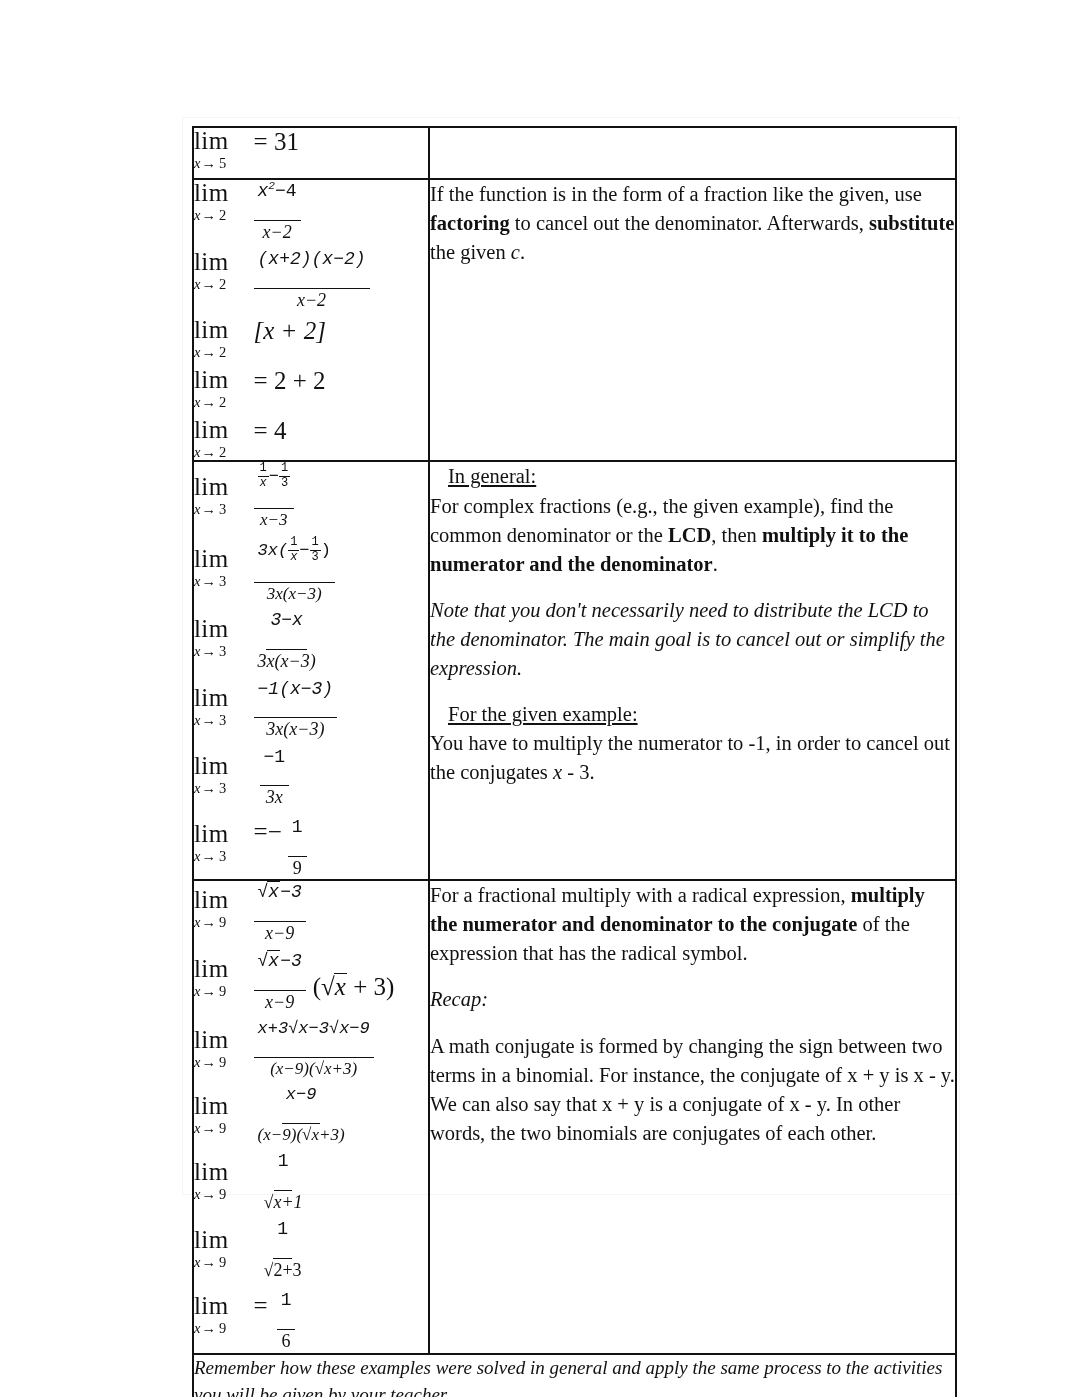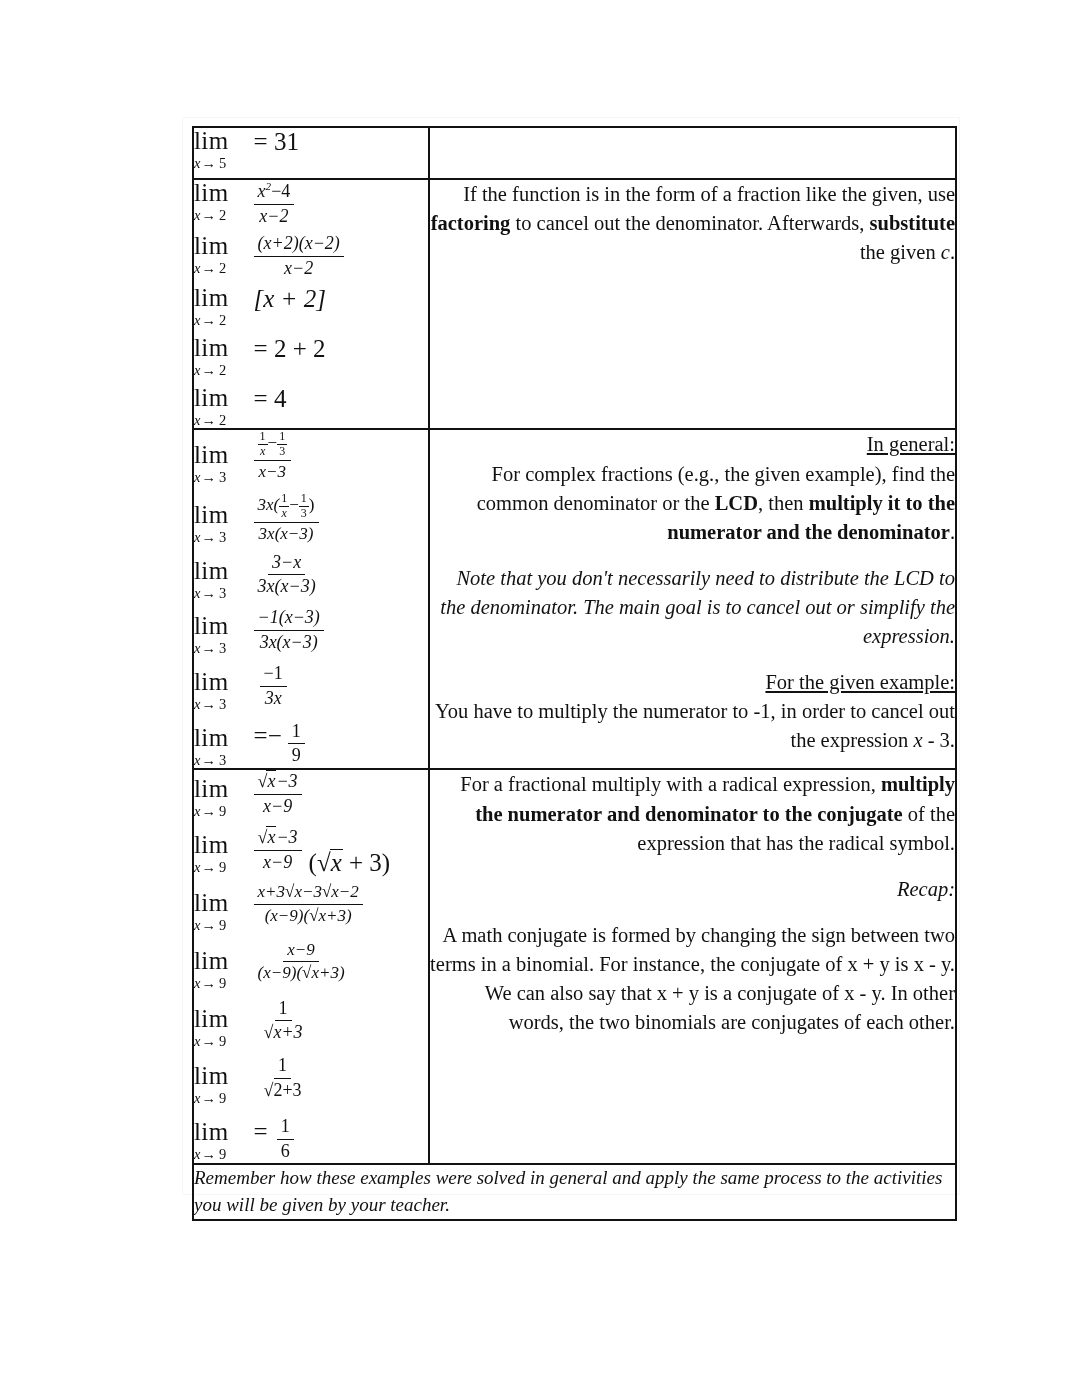--- a/index.html
+++ b/index.html
@@ -99,24 +99,25 @@
 
   
   .frac {
     display: inline-flex;
     flex-direction: column;
     align-items: center;
     vertical-align: middle;
     padding-top: 0px;
   }
   .frac > .num {
-    padding: 0 4px 1px 4px;
+    padding: 0 4px 17px 4px;
     border-bottom: 1.5px solid #111;
     white-space: nowrap;
     text-align: right;
+    font-family: Liberation Mono, monospace;
   }
   .frac > .den {
     padding: 1px 4px 0 4px;
     white-space: nowrap;
     text-align: center;
   }
   .f18 { font-size: 18px; line-height: 1.2; }
   .f17 { font-size: 17px; line-height: 1.2; }
   .it { font-style: italic; }
   sup.exp { font-size: 0.62em; vertical-align: super; font-style: italic; }
@@ -139,21 +140,21 @@
   .rad > .bar {
     border-top: 1.2px solid #111;
     padding: 0 1px;
     display: inline-block;
     margin-left: -1px;
   }
 
   .eqmark { font-size: 25px; padding: 0 6px 0 0; line-height: 1.05; }
 
   
-  .textcell p { margin: 0 0 0 0; text-align: right; }
+  .textcell p { margin: 0 0 0 0; }
   .textcell p + p { margin-top: 17px; }
   .textcell b { font-weight: bold; }
   .textcell i { font-style: italic; }
   .u { text-decoration: underline; }
   .blockhead { display: block; padding-left: 18px; }
 
   .footercell {
     padding: 13px 16px 15px 16px;
     font-style: italic;
     font-size: 19px;
@@ -349,21 +350,21 @@
             </span>
           </div>
 
         </td>
         <td class="textcell">
           <p>
             <span class="u blockhead">In general:</span><span>For complex fractions (e.g., the given example), find the common denominator or the </span><b>LCD</b><span>, then </span><b>multiply it to the numerator and the denominator</b><span>.</span>
           </p>
           <p><i>Note that you don't necessarily need to distribute the LCD to the denominator. The main goal is to cancel out or simplify the expression.</i></p>
           <p>
-            <span class="u blockhead">For the given example:</span><span>You have to multiply the numerator to -1, in order to cancel out the expression </span><i>x</i><span> - 3.</span>
+            <span class="u blockhead">For the given example:</span><span>You have to multiply the numerator to -1, in order to cancel out the conjugates </span><i>x</i><span> - 3.</span>
           </p>
         </td>
       </tr>
 
       <tr>
         <td class="mathcell">
 
           <div class="mline" style="min-height:46px;">
             <span class="limop" style="margin-top:6px;">
               <span class="lw">lim</span>
@@ -392,21 +393,21 @@
           </div>
 
           <div class="mline" style="min-height:48px;">
             <span class="limop" style="margin-top:8px;">
               <span class="lw">lim</span>
               <span class="sub">
                 <span>x</span><span class="arr">→</span><span class="cv">9</span>
               </span>
             </span>
             <span class="frac f17">
-              <span class="num it">x+3√x−3√x−2</span>
+              <span class="num it">x+3√x−3√x−9</span>
               <span class="den it">(x−9)(√x+3)</span>
             </span>
           </div>
 
           <div class="mline" style="min-height:48px;">
             <span class="limop" style="margin-top:8px;">
               <span class="lw">lim</span>
               <span class="sub">
                 <span>x</span><span class="arr">→</span><span class="cv">9</span>
               </span>
@@ -419,21 +420,21 @@
 
           <div class="mline" style="min-height:48px;">
             <span class="limop" style="margin-top:8px;">
               <span class="lw">lim</span>
               <span class="sub">
                 <span>x</span><span class="arr">→</span><span class="cv">9</span>
               </span>
             </span>
             <span class="frac f18" style="margin-left:6px;">
               <span class="num">1</span>
-              <span class="den it">√x+3</span>
+              <span class="den it">√x+1</span>
             </span>
           </div>
 
           <div class="mline" style="min-height:48px;">
             <span class="limop" style="margin-top:8px;">
               <span class="lw">lim</span>
               <span class="sub">
                 <span>x</span><span class="arr">→</span><span class="cv">9</span>
               </span>
             </span>

